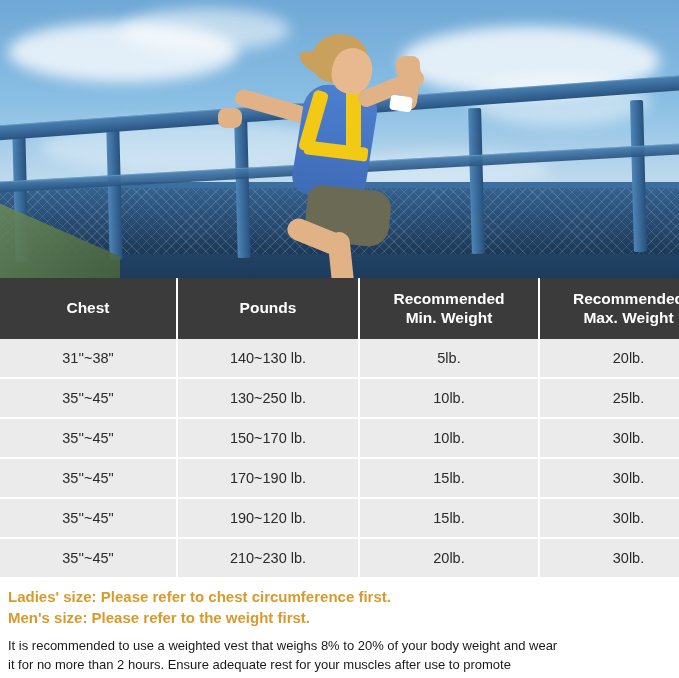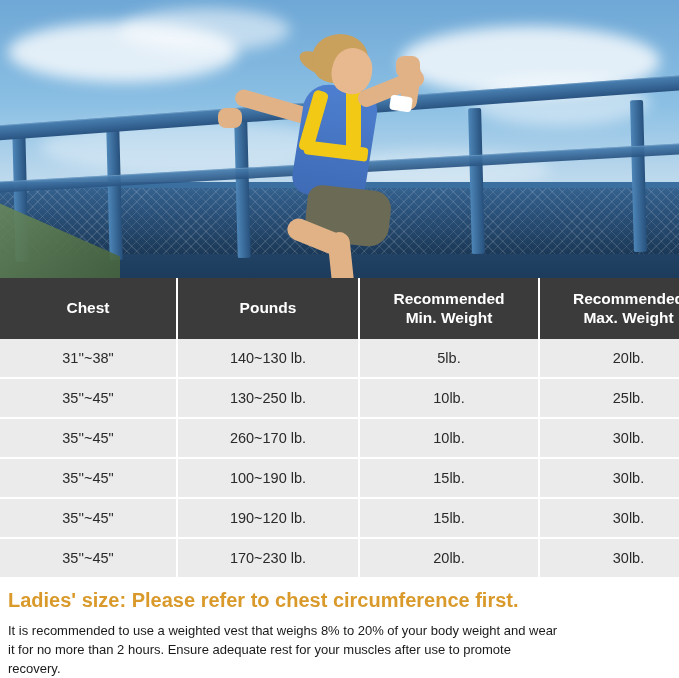--- a/index.html
+++ b/index.html
@@ -200,21 +200,21 @@
   .col-min { width: 170px; }
   .col-max { width: 169px; }
 
   
   .notes {
     padding: 10px 8px 0 8px;
   }
   .note-orange {
     color: #d99a2b;
     font-weight: bold;
-    font-size: 20px;
+    font-size: 15px;
     line-height: 1.35;
     margin: 0 0 1px 0;
   }
   .note-body {
     color: #1a1a1a;
     font-size: 13px;
     line-height: 1.45;
     margin: 8px 0 0 0;
   }
 </style>
@@ -291,44 +291,45 @@
           <td>20lb.</td>
         </tr>
         <tr>
           <td>35''~45"</td>
           <td>130~250 lb.</td>
           <td>10lb.</td>
           <td>25lb.</td>
         </tr>
         <tr>
           <td>35''~45"</td>
-          <td>260~170 lb.</td>
+          <td>150~170 lb.</td>
           <td>10lb.</td>
           <td>30lb.</td>
         </tr>
         <tr>
           <td>35''~45"</td>
-          <td>100~190 lb.</td>
+          <td>170~190 lb.</td>
           <td>15lb.</td>
           <td>30lb.</td>
         </tr>
         <tr>
           <td>35''~45"</td>
           <td>190~120 lb.</td>
           <td>15lb.</td>
           <td>30lb.</td>
         </tr>
         <tr>
           <td>35''~45"</td>
-          <td>170~230 lb.</td>
+          <td>210~230 lb.</td>
           <td>20lb.</td>
           <td>30lb.</td>
         </tr>
       </tbody>
     </table>
   </div>
 
   <div class="notes">
     <p class="note-orange">Ladies' size: Please refer to chest circumference first.</p>
+    <p class="note-orange">Men's size: Please refer to the weight first.</p>
     <p class="note-body">It is recommended to use a weighted vest that weighs 8% to 20% of your body weight and wear it for no more than 2 hours. Ensure adequate rest for your muscles after use to promote recovery.</p>
   </div>
 
 </div>
 
 </body></html>

